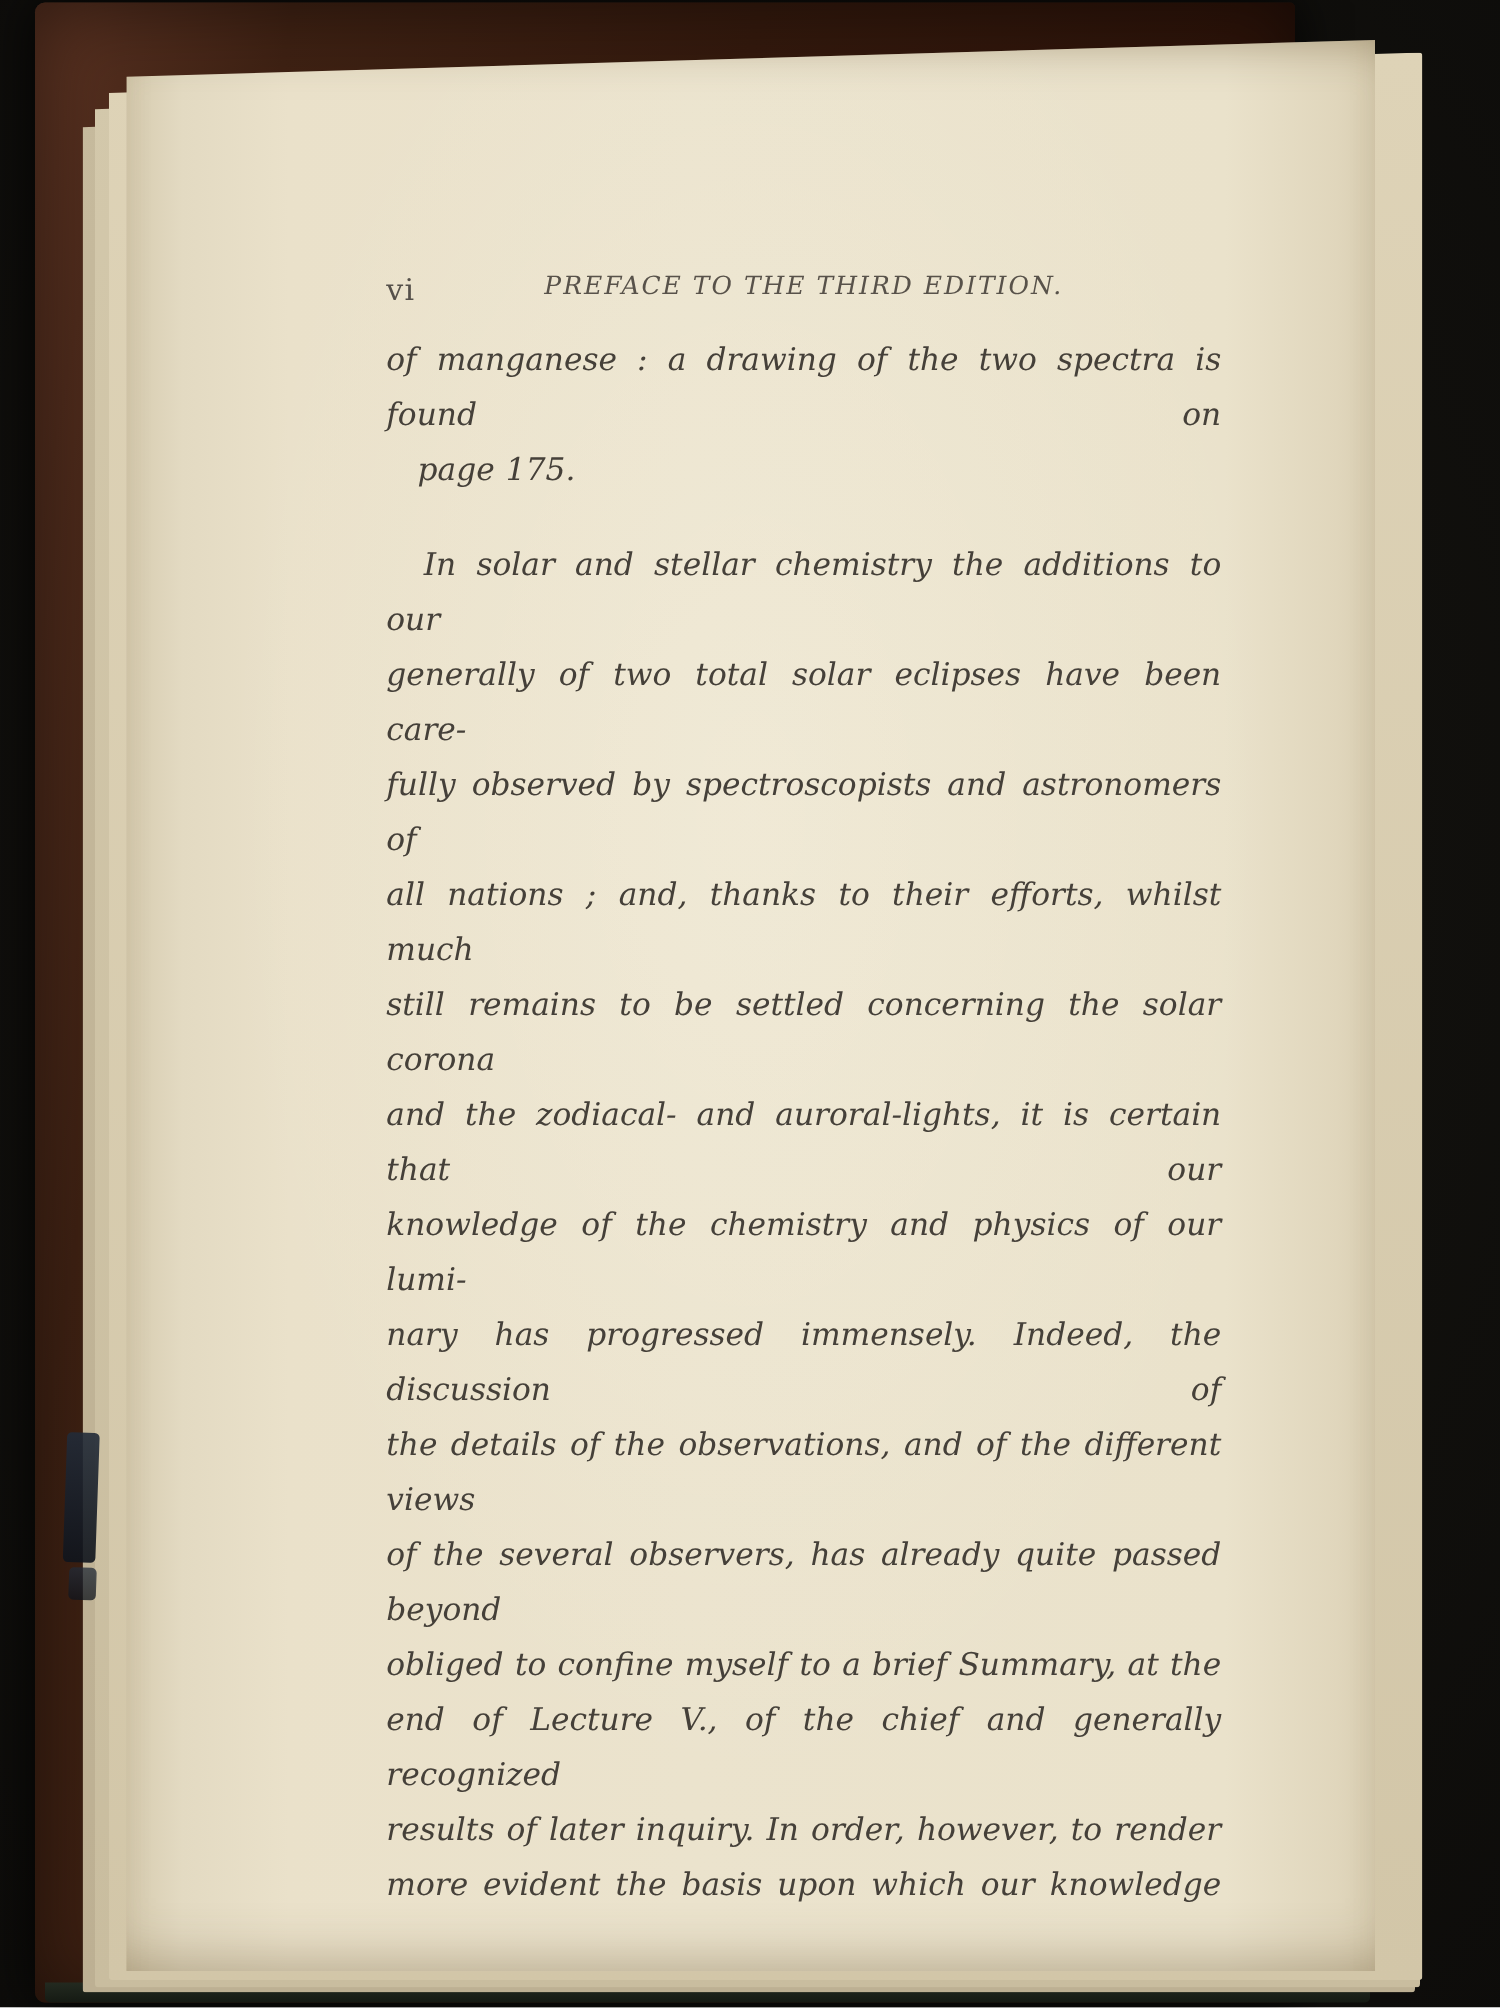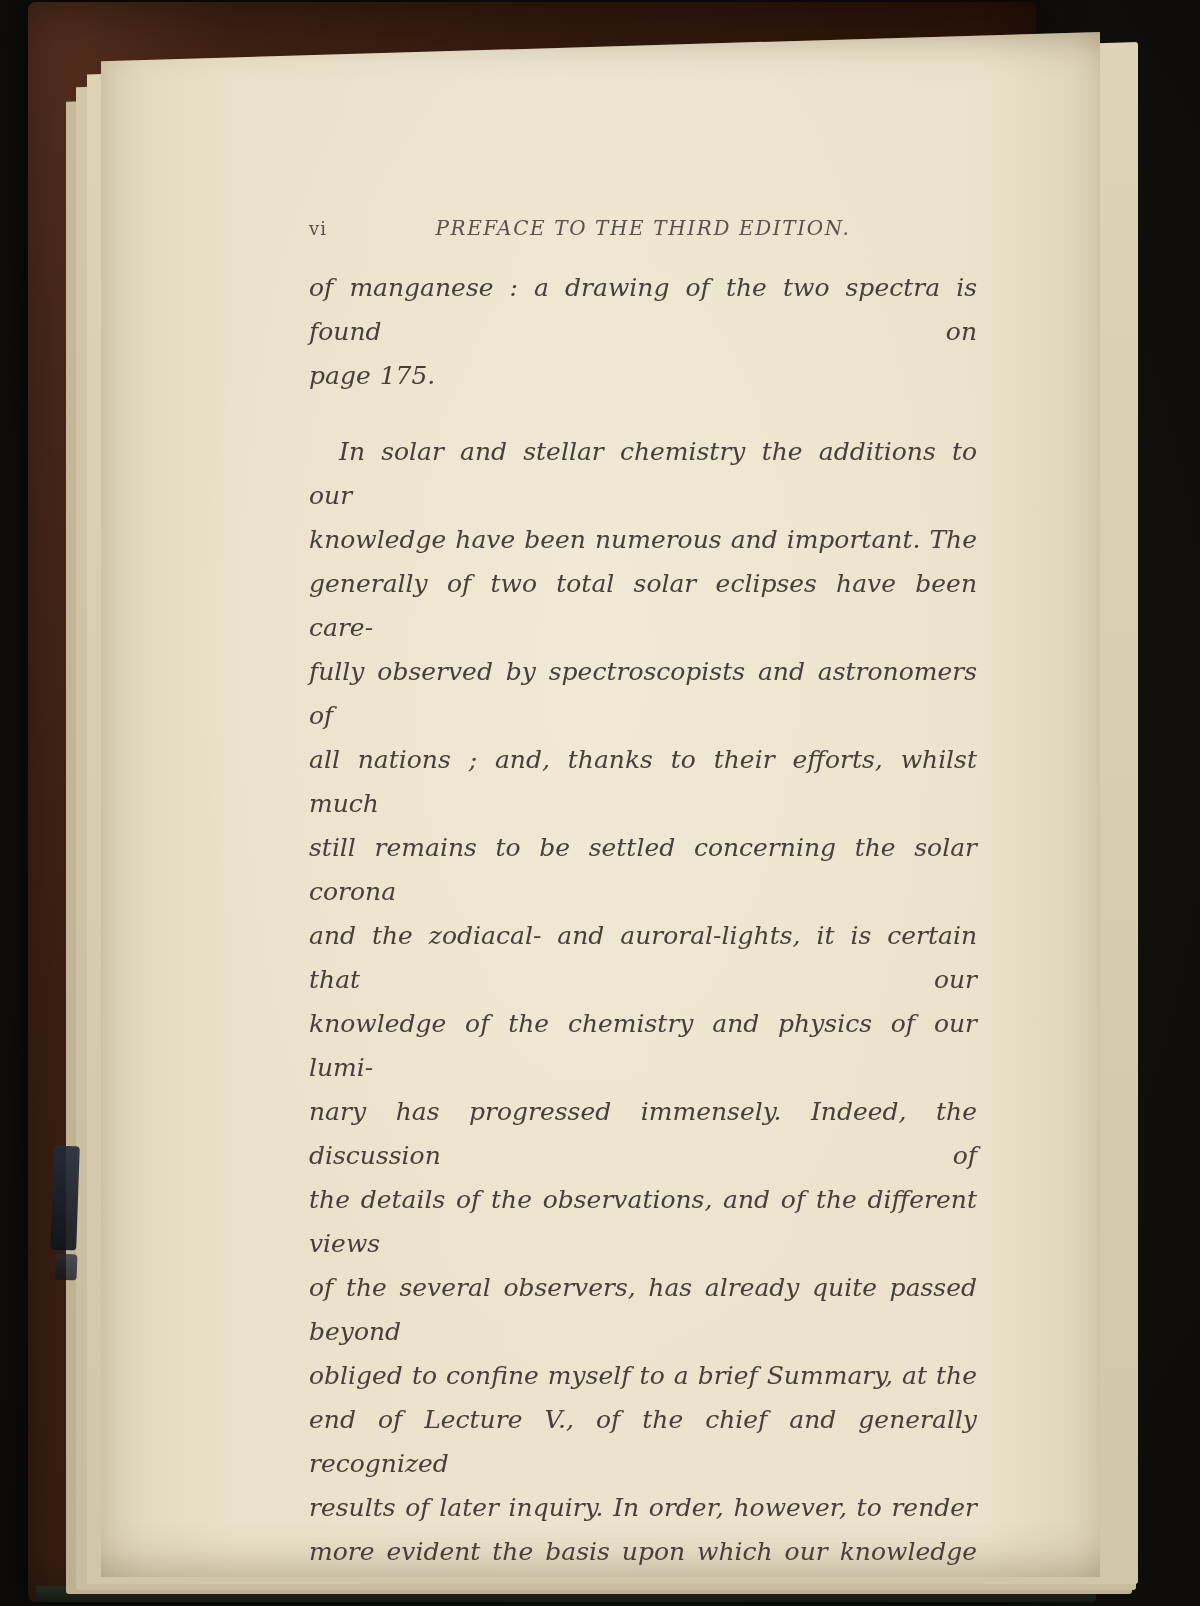--- a/index.html
+++ b/index.html
@@ -88,21 +88,21 @@
     padding: 184px 123px 0 208px;
   }
   .page-header {
     position: relative;
     height: 30px;
     margin-bottom: 20px;
   }
   .page-num {
     position: absolute;
     left: 0; top: 2px;
-    font-size: 18px;
+    font-size: 24px;
     color: #55504a;
     letter-spacing: 1px;
   }
   .page-title {
     display: block;
     text-align: center;
     font-style: italic;
     font-size: 20px;
     letter-spacing: 1.6px;
     color: #58524a;
@@ -116,20 +116,21 @@
   }
   .paragraph { margin: 0 0 32px 0; font-style: italic; }
   .line {
     text-align: justify;
     text-align-last: justify;
     white-space: normal;
   }
   .line.last {
     text-align: left;
     text-align-last: left;
+    margin-left: 25px;
   }
   .line.indent { text-indent: 30px; }
 </style>
 </head>
 <body>
 
 <div class="scene">
   <div class="cover"></div>
   <div class="cover-bottom"></div>
   <div class="edge edge3"></div>
@@ -144,21 +145,20 @@
         <span class="page-num">vi</span>
         <span class="page-title">PREFACE TO THE THIRD EDITION.</span>
       </div>
       <div class="page-body" id="page-body">
           <div class="paragraph">
             <div class="line">of manganese : a drawing of the two spectra is found on</div>
             <div class="line last">page 175.</div>
           </div>
           <div class="paragraph">
             <div class="line indent">In solar and stellar chemistry the additions to our</div>
-            <div class="line">knowledge have been numerous and important.  The</div>
             <div class="line">generally of two total solar eclipses have been care-</div>
             <div class="line">fully observed by spectroscopists and astronomers of</div>
             <div class="line">all nations ; and, thanks to their efforts, whilst much</div>
             <div class="line">still remains to be settled concerning the solar corona</div>
             <div class="line">and the zodiacal- and auroral-lights, it is certain that our</div>
             <div class="line">knowledge of the chemistry and physics of our lumi-</div>
             <div class="line">nary has progressed immensely.  Indeed, the discussion of</div>
             <div class="line">the details of the observations, and of the different views</div>
             <div class="line">of the several observers, has already quite passed beyond</div>
             <div class="line">obliged to confine myself to a brief Summary, at the</div>

